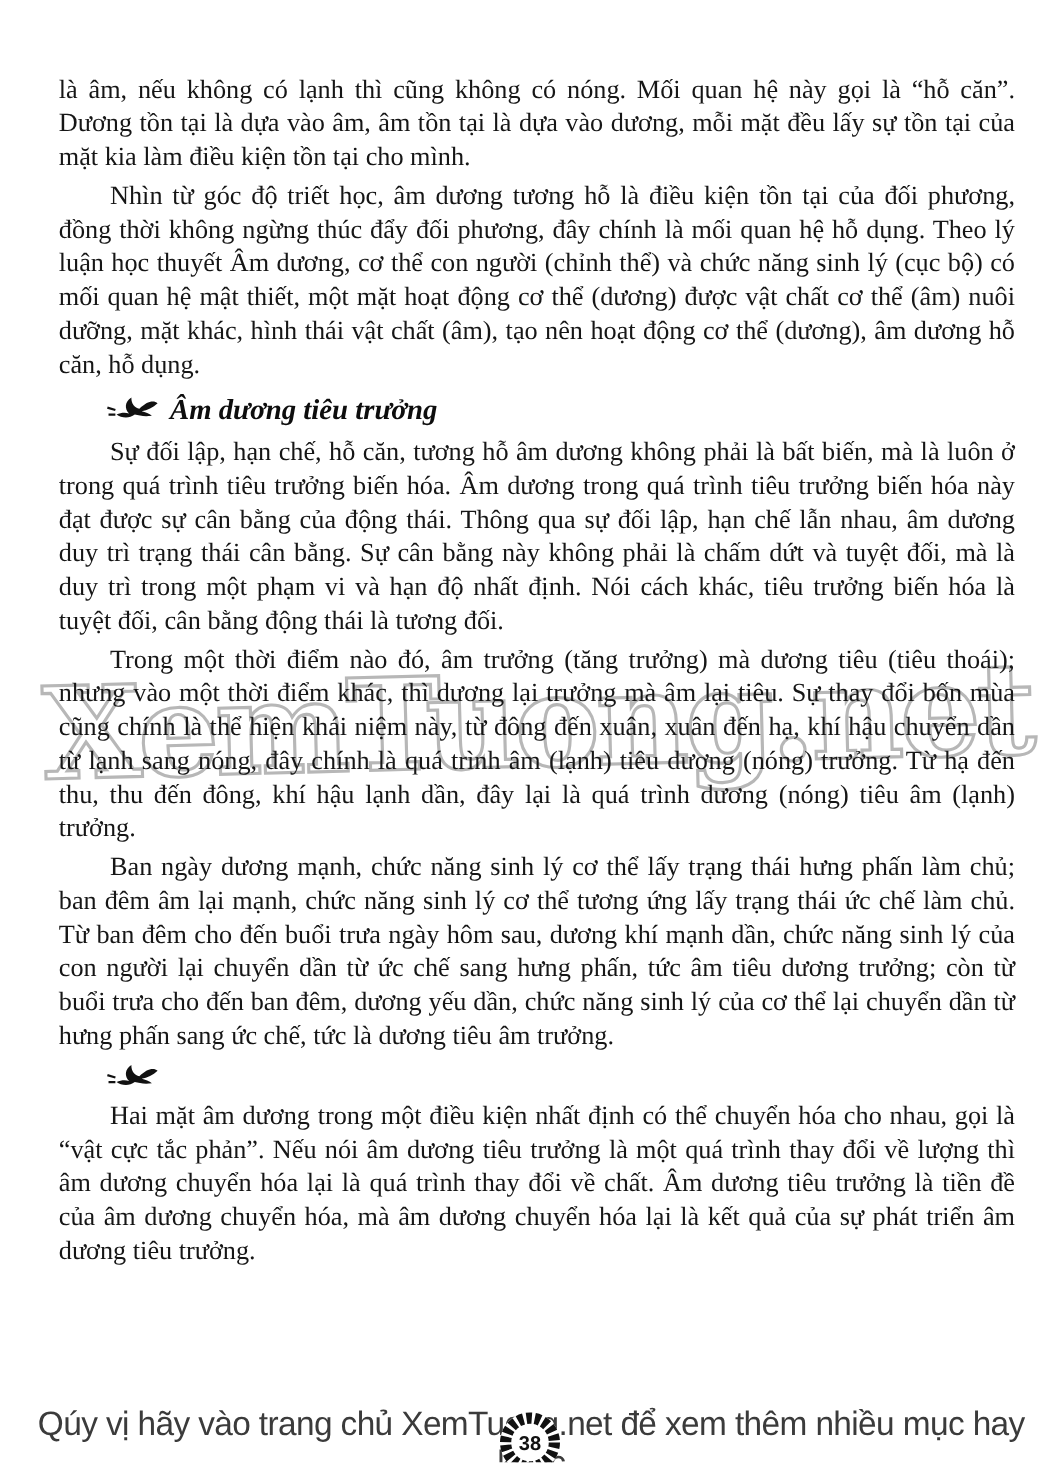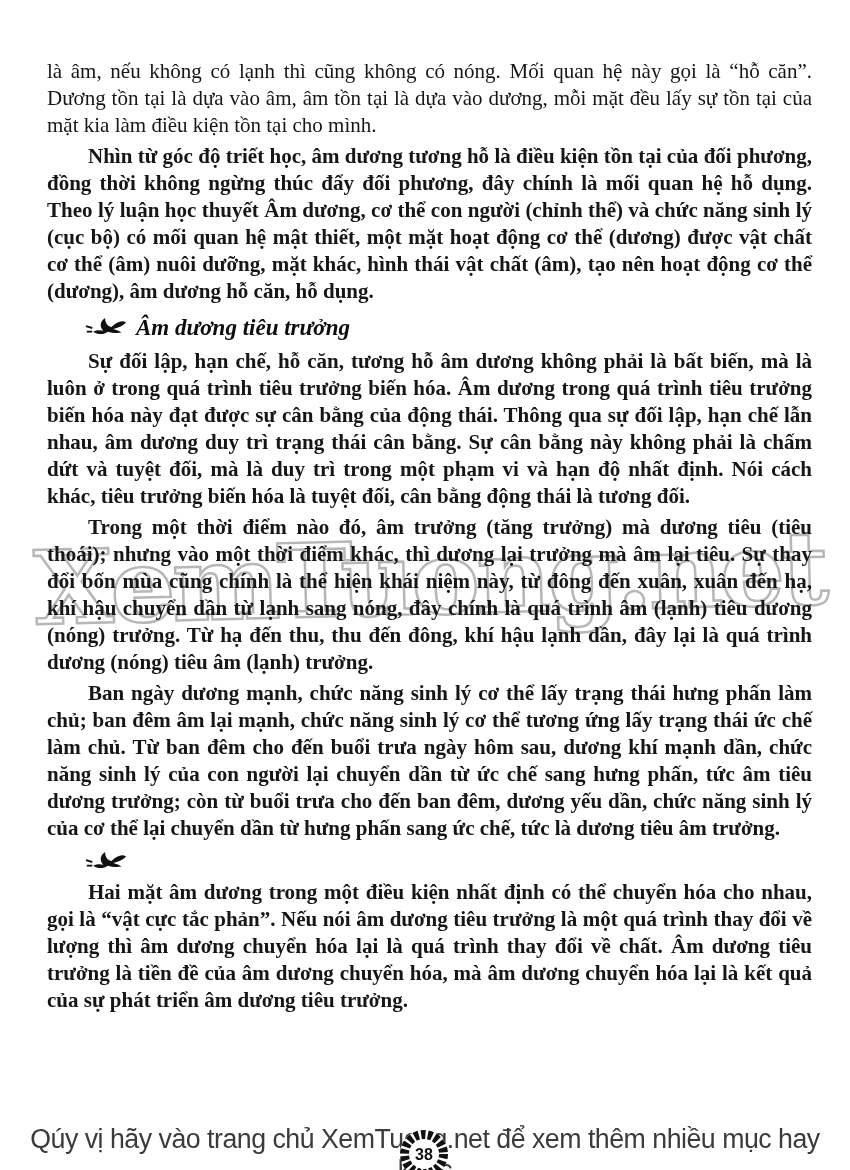--- a/index.html
+++ b/index.html
@@ -33,21 +33,21 @@
     position:absolute;
     left:47px; top:42px; width:765px;
     z-index:2;
     font-size:21px;
     line-height:27px;
     color:#161616;
     text-align:justify;
     margin-top:16px;
   }
   .content p { margin:0 0 4px 0; }
-  .content p.indent { text-indent:41px;font-weight:bold; }
+  .content p.indent { text-indent:41px; }
 
   .heading {
     display:flex;
     align-items:center;
     gap:9px;
     margin:8px 0 5px 38px;
     font-weight:bold;
     font-style:italic;
     font-size:23px;
     line-height:30px;

